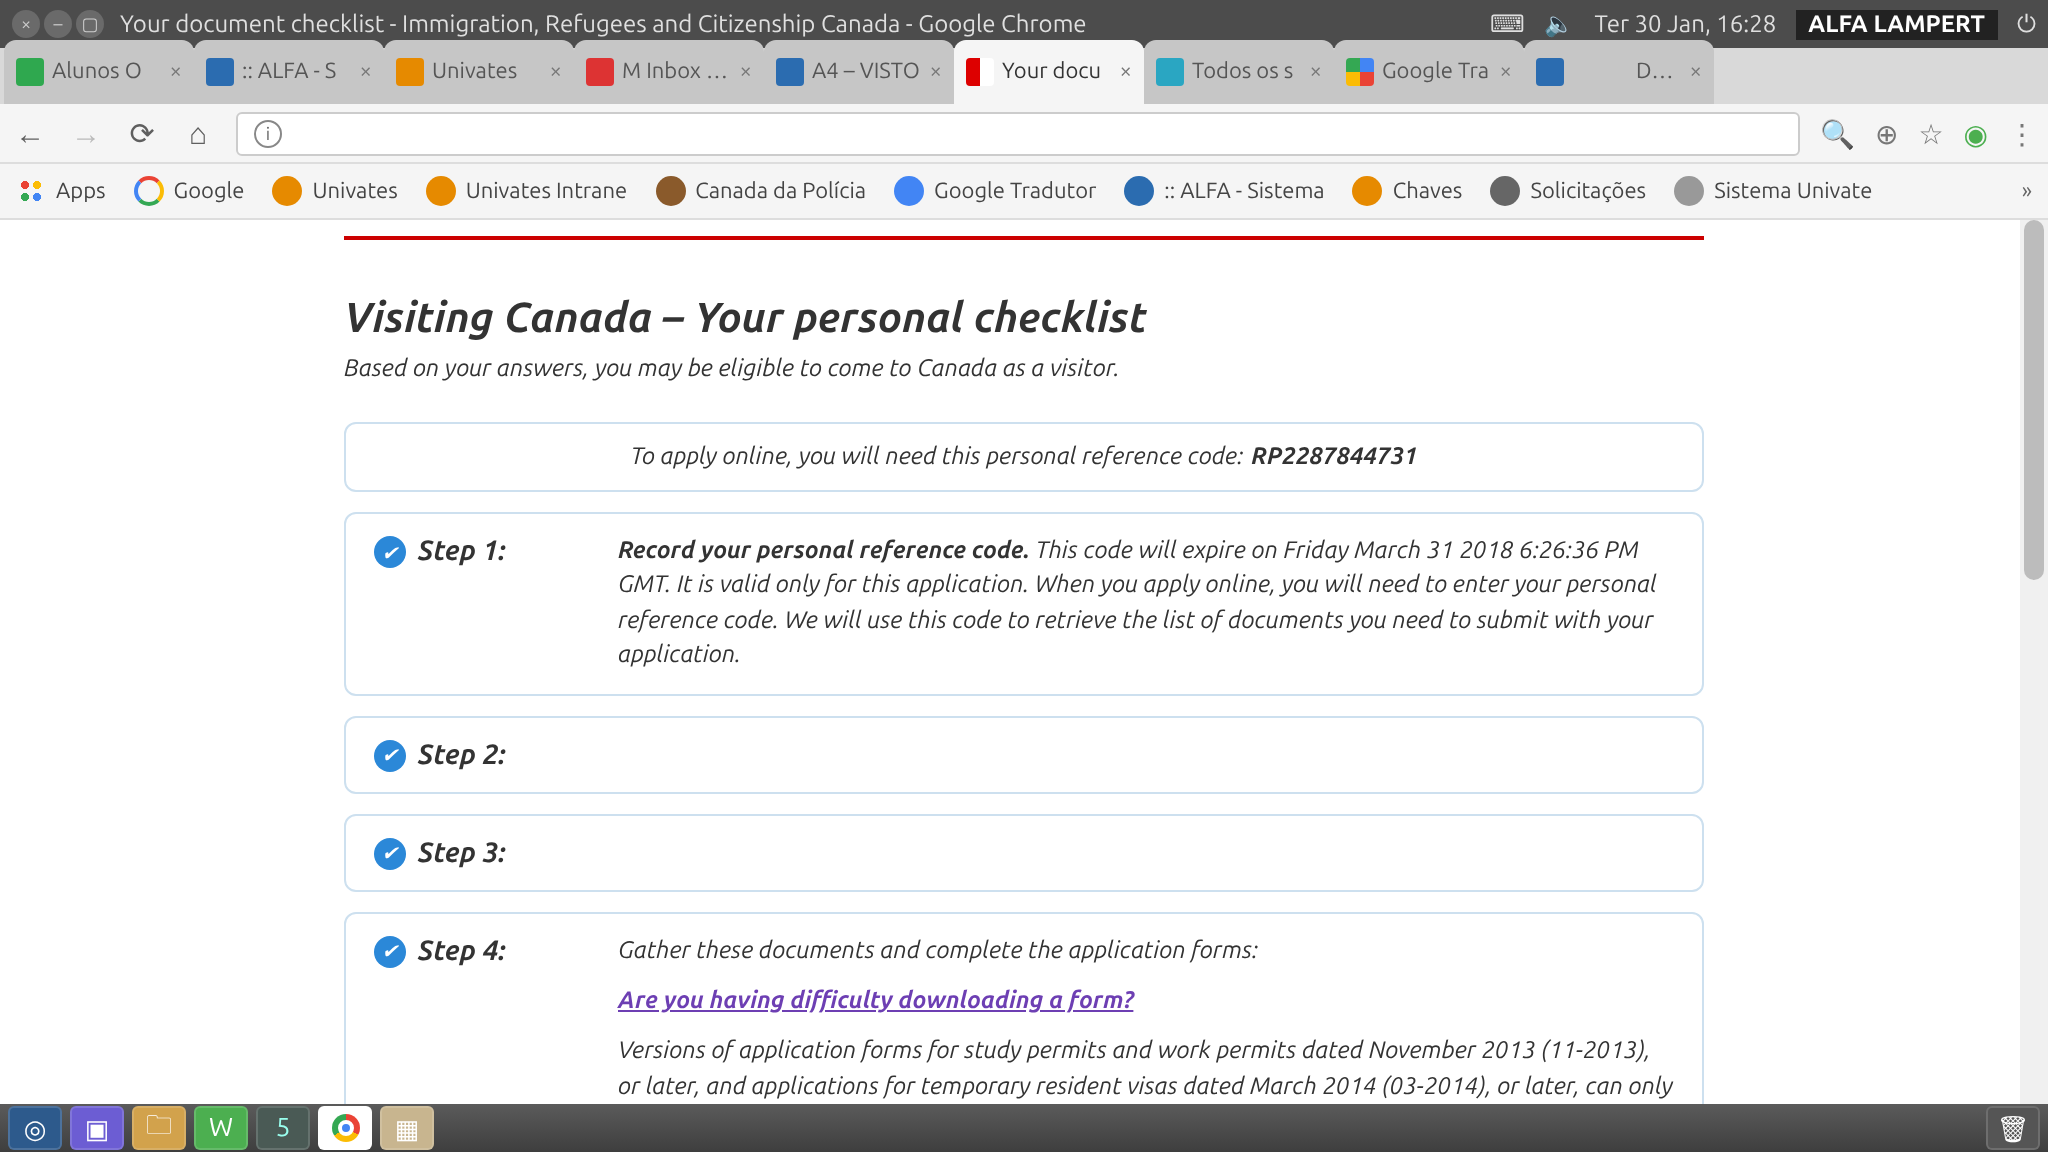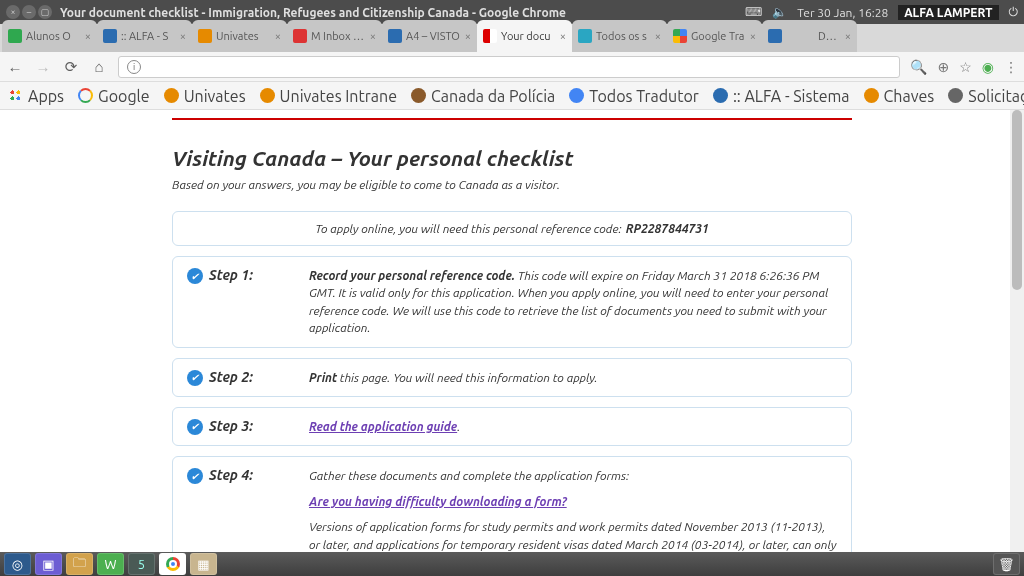--- a/index.html
+++ b/index.html
@@ -2,21 +2,21 @@
 <html><head>
 <meta charset="utf-8">
 <style>
 * { margin:0; padding:0; box-sizing:border-box; font-family:"Ubuntu","Liberation Sans",sans-serif; }
 body { width:1024px; height:576px; overflow:hidden; background:#f0f0f0; }
 
 
 .os-bar { height:24px; background:#4c4c4c; color:#dfdfdf; display:flex; align-items:center; font-size:12px; padding:0 6px; }
 .os-bar .win-ctl { display:flex; gap:2px; margin-right:8px;}
 .os-bar .win-ctl span{width:14px;height:14px;border-radius:50%;background:#6a6a6a;display:flex;align-items:center;justify-content:center;font-size:9px;color:#ccc;}
-.os-bar .title{flex:0 0 auto;font-weight:bold;}
+.os-bar .title{flex:0 0 auto;font-weight:normal;}
 .os-bar .spacer{flex:1;}
 .os-bar .tray{display:flex;gap:10px;align-items:center;}
 .os-bar .tray span{font-size:12px;}
 .userbox{background:#222;color:#fff;padding:1px 6px;font-size:11px;font-weight:bold;}
 
 
 .tabstrip{height:28px;background:#d9d9d9;display:flex;align-items:flex-end;padding-left:2px;}
 .tab{height:25px;min-width:0;width:95px;background:#c6c6c6;border-top-left-radius:6px;border-top-right-radius:6px;margin-right:0px;display:flex;align-items:center;padding:16px 6px;font-size:11px;color:#555;gap:4px;overflow:hidden;white-space:nowrap;position:relative;}
 .tab.active{background:#f5f5f5;color:#333;}
 .tab .favicon{width:14px;height:14px;border-radius:2px;flex-shrink:0;}
@@ -30,21 +30,21 @@
 .fav-goog{background:conic-gradient(#4285f4 0 25%,#ea4335 0 50%,#fbbc05 0 75%,#34a853 0);border-radius:50%;}
 
 
 .addr-row{height:30px;background:#f5f5f5;display:flex;align-items:center;padding:0 6px;gap:10px;border-bottom:1px solid #ddd;}
 .nav-ico{width:18px;text-align:center;color:#5f5f5f;font-size:15px;}
 .addr-box{flex:1;height:22px;border:1px solid #ccc;border-radius:3px;background:#fff;display:flex;align-items:center;padding:0 8px;font-size:12px;color:#333;gap:6px;}
 .addr-box .info{width:14px;height:14px;border:1px solid #888;border-radius:50%;font-size:9px;display:flex;align-items:center;justify-content:center;color:#666;}
 .rt-ico{color:#777;font-size:14px;}
 
 
-.bm-bar{height:28px;background:#f5f5f5;display:flex;align-items:center;padding:0 8px;gap:14px;font-size:16px;color:#444;border-bottom:1px solid #ddd;}
+.bm-bar{height:28px;background:#f5f5f5;display:flex;align-items:center;padding:0 8px;gap:14px;font-size:11px;color:#444;border-bottom:1px solid #ddd;}
 .bm-item{display:flex;align-items:center;gap:5px;white-space:nowrap;}
 .bm-ico{width:15px;height:15px;border-radius:3px;}
 .bm-more{margin-left:auto;color:#666;}
 
 
 .viewport{height:442px;overflow:auto;background:#fff;position:relative;font-style:italic;}
 .page{width:680px;margin:0 auto;padding-top:8px;}
 .redline{height:2px;background:#c00;margin-bottom:26px;}
 h1.pg-title{font-size:21px;font-weight:bold;color:#333;margin-bottom:8px;}
 p.subt{font-size:12px;color:#333;margin-bottom:20px;}
@@ -174,21 +174,21 @@
     <div class="bm-item">
       <span class="bm-ico" style="background: rgb(230, 138, 0); border-radius: 50%;"></span>
       <span>Univates Intrane</span>
     </div>
     <div class="bm-item">
       <span class="bm-ico" style="background: rgb(138, 90, 43); border-radius: 50%;"></span>
       <span>Canada da Polícia</span>
     </div>
     <div class="bm-item">
       <span class="bm-ico" style="background: rgb(66, 133, 244); border-radius: 50%;"></span>
-      <span>Todos Tradutor</span>
+      <span>Google Tradutor</span>
     </div>
     <div class="bm-item">
       <span class="bm-ico" style="background: rgb(43, 108, 176); border-radius: 50%;"></span>
       <span>:: ALFA - Sistema</span>
     </div>
     <div class="bm-item">
       <span class="bm-ico" style="background: rgb(230, 138, 0); border-radius: 50%;"></span>
       <span>Chaves</span>
     </div>
     <div class="bm-item">
@@ -219,29 +219,27 @@
           <b>Step 1:</b>
         </div>
       <div class="step-r"><b>Record your personal reference code.</b><span> This code will expire on Friday March 31 2018 6:26:36 PM GMT. It is valid only for this application. When you apply online, you will need to enter your personal reference code. We will use this code to retrieve the list of documents you need to submit with your application.</span></div>
     </div>
 
     <div class="stepbox">
       <div class="step-l">
           <span class="chk">✔</span>
           <b>Step 2:</b>
         </div>
-      <div class="step-r"><b>Print</b><span> this page. You will need this information to apply.</span></div>
     </div>
 
     <div class="stepbox">
       <div class="step-l">
           <span class="chk">✔</span>
           <b>Step 3:</b>
         </div>
-      <div class="step-r"><a href="#">Read the application guide</a><span>.</span></div>
     </div>
 
     <div class="stepbox">
       <div class="step-l">
           <span class="chk">✔</span>
           <b>Step 4:</b>
         </div>
       <div class="step-r">
         <div style="margin-bottom:8px">Gather these documents and complete the application forms:</div>
         <a href="#">Are you having difficulty downloading a form?</a>

